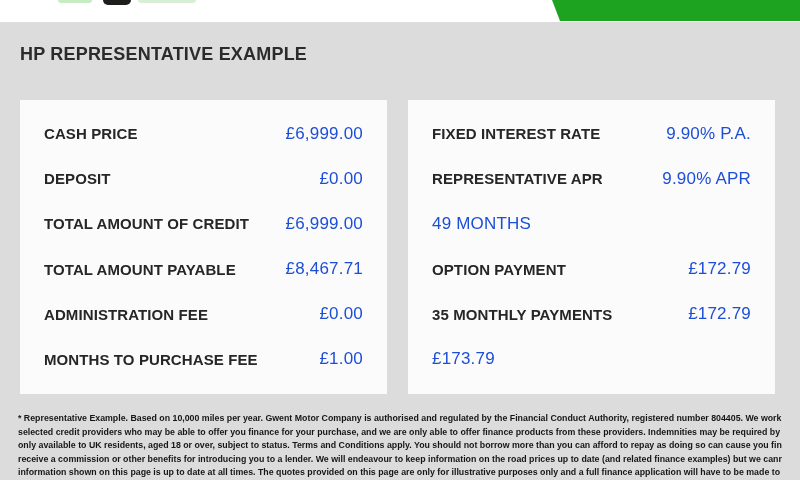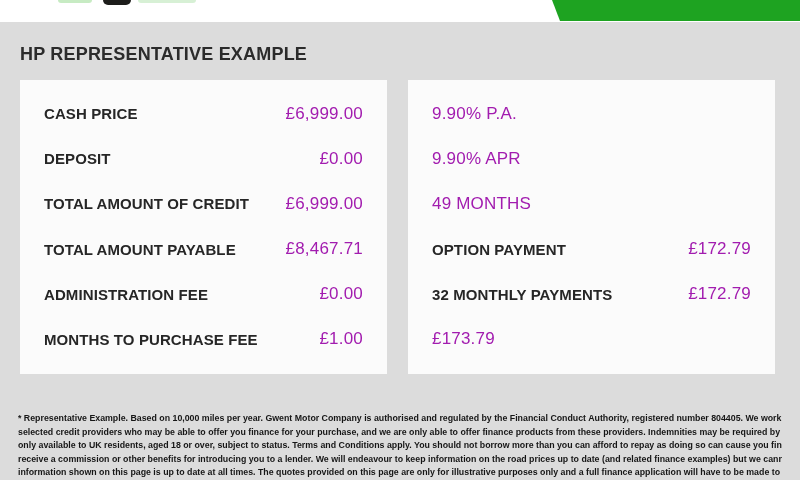--- a/index.html
+++ b/index.html
@@ -36,38 +36,38 @@
     clip-path: polygon(7px 0, 255px 0, 255px 21px, 15px 21px);
   }
 
   .page-title {
     position: absolute; top: 44px; left: 20px;
     font-size: 18px; font-weight: 700; color: #2b2b2b;
     letter-spacing: 0.2px;
   }
 
   .card {
-    position: absolute; top: 80px; height: 294px; width: 367px;
+    position: absolute; top: 100px; height: 294px; width: 367px;
     background: #fbfbfb;
     display: flex; flex-direction: column;
     padding: 11px 24px 12px 24px;
   }
   .card.left  { left: 20px; }
   .card.right { left: 408px; }
 
   .row {
     flex: 1;
     display: flex; align-items: center; justify-content: space-between;
   }
   .row .lbl {
     font-size: 15px; font-weight: 700; color: #262626; letter-spacing: 0.1px;
     white-space: nowrap;
   }
   .row .val {
-    font-size: 17px; font-weight: 400; color: #a21caf; letter-spacing: 0.2px;
+    font-size: 17px; font-weight: 400; color: #1d4ed8; letter-spacing: 0.2px;
     white-space: nowrap; text-align: right;
   }
 
   .disclaimer {
     position: absolute; top: 412px; left: 18px; width: 764px; height: 68px;
     overflow: hidden;
   }
   .disclaimer .line {
     font-size: 8.8px; font-weight: 700; color: #161616;
     line-height: 13.5px; white-space: nowrap;
@@ -113,34 +113,36 @@
       <span class="val">£0.00</span>
     </div>
     <div class="row">
       <span class="lbl">MONTHS TO PURCHASE FEE</span>
       <span class="val">£1.00</span>
     </div>
   </div>
 
   <div class="card right">
     <div class="row">
+      <span class="lbl">FIXED INTEREST RATE</span>
       <span class="val">9.90% P.A.</span>
     </div>
     <div class="row">
+      <span class="lbl">REPRESENTATIVE APR</span>
       <span class="val">9.90% APR</span>
     </div>
     <div class="row">
       <span class="val">49 MONTHS</span>
     </div>
     <div class="row">
       <span class="lbl">OPTION PAYMENT</span>
       <span class="val">£172.79</span>
     </div>
     <div class="row">
-      <span class="lbl">32 MONTHLY PAYMENTS</span>
+      <span class="lbl">35 MONTHLY PAYMENTS</span>
       <span class="val">£172.79</span>
     </div>
     <div class="row">
       <span class="val">£173.79</span>
     </div>
   </div>
 
   <div class="disclaimer">
     <div class="line">* Representative Example. Based on 10,000 miles per year. Gwent Motor Company is authorised and regulated by the Financial Conduct Authority, registered number 804405. We work with a number of carefully</div>
     <div class="line">selected credit providers who may be able to offer you finance for your purchase, and we are only able to offer finance products from these providers. Indemnities may be required by certain lenders. Finance is</div>

